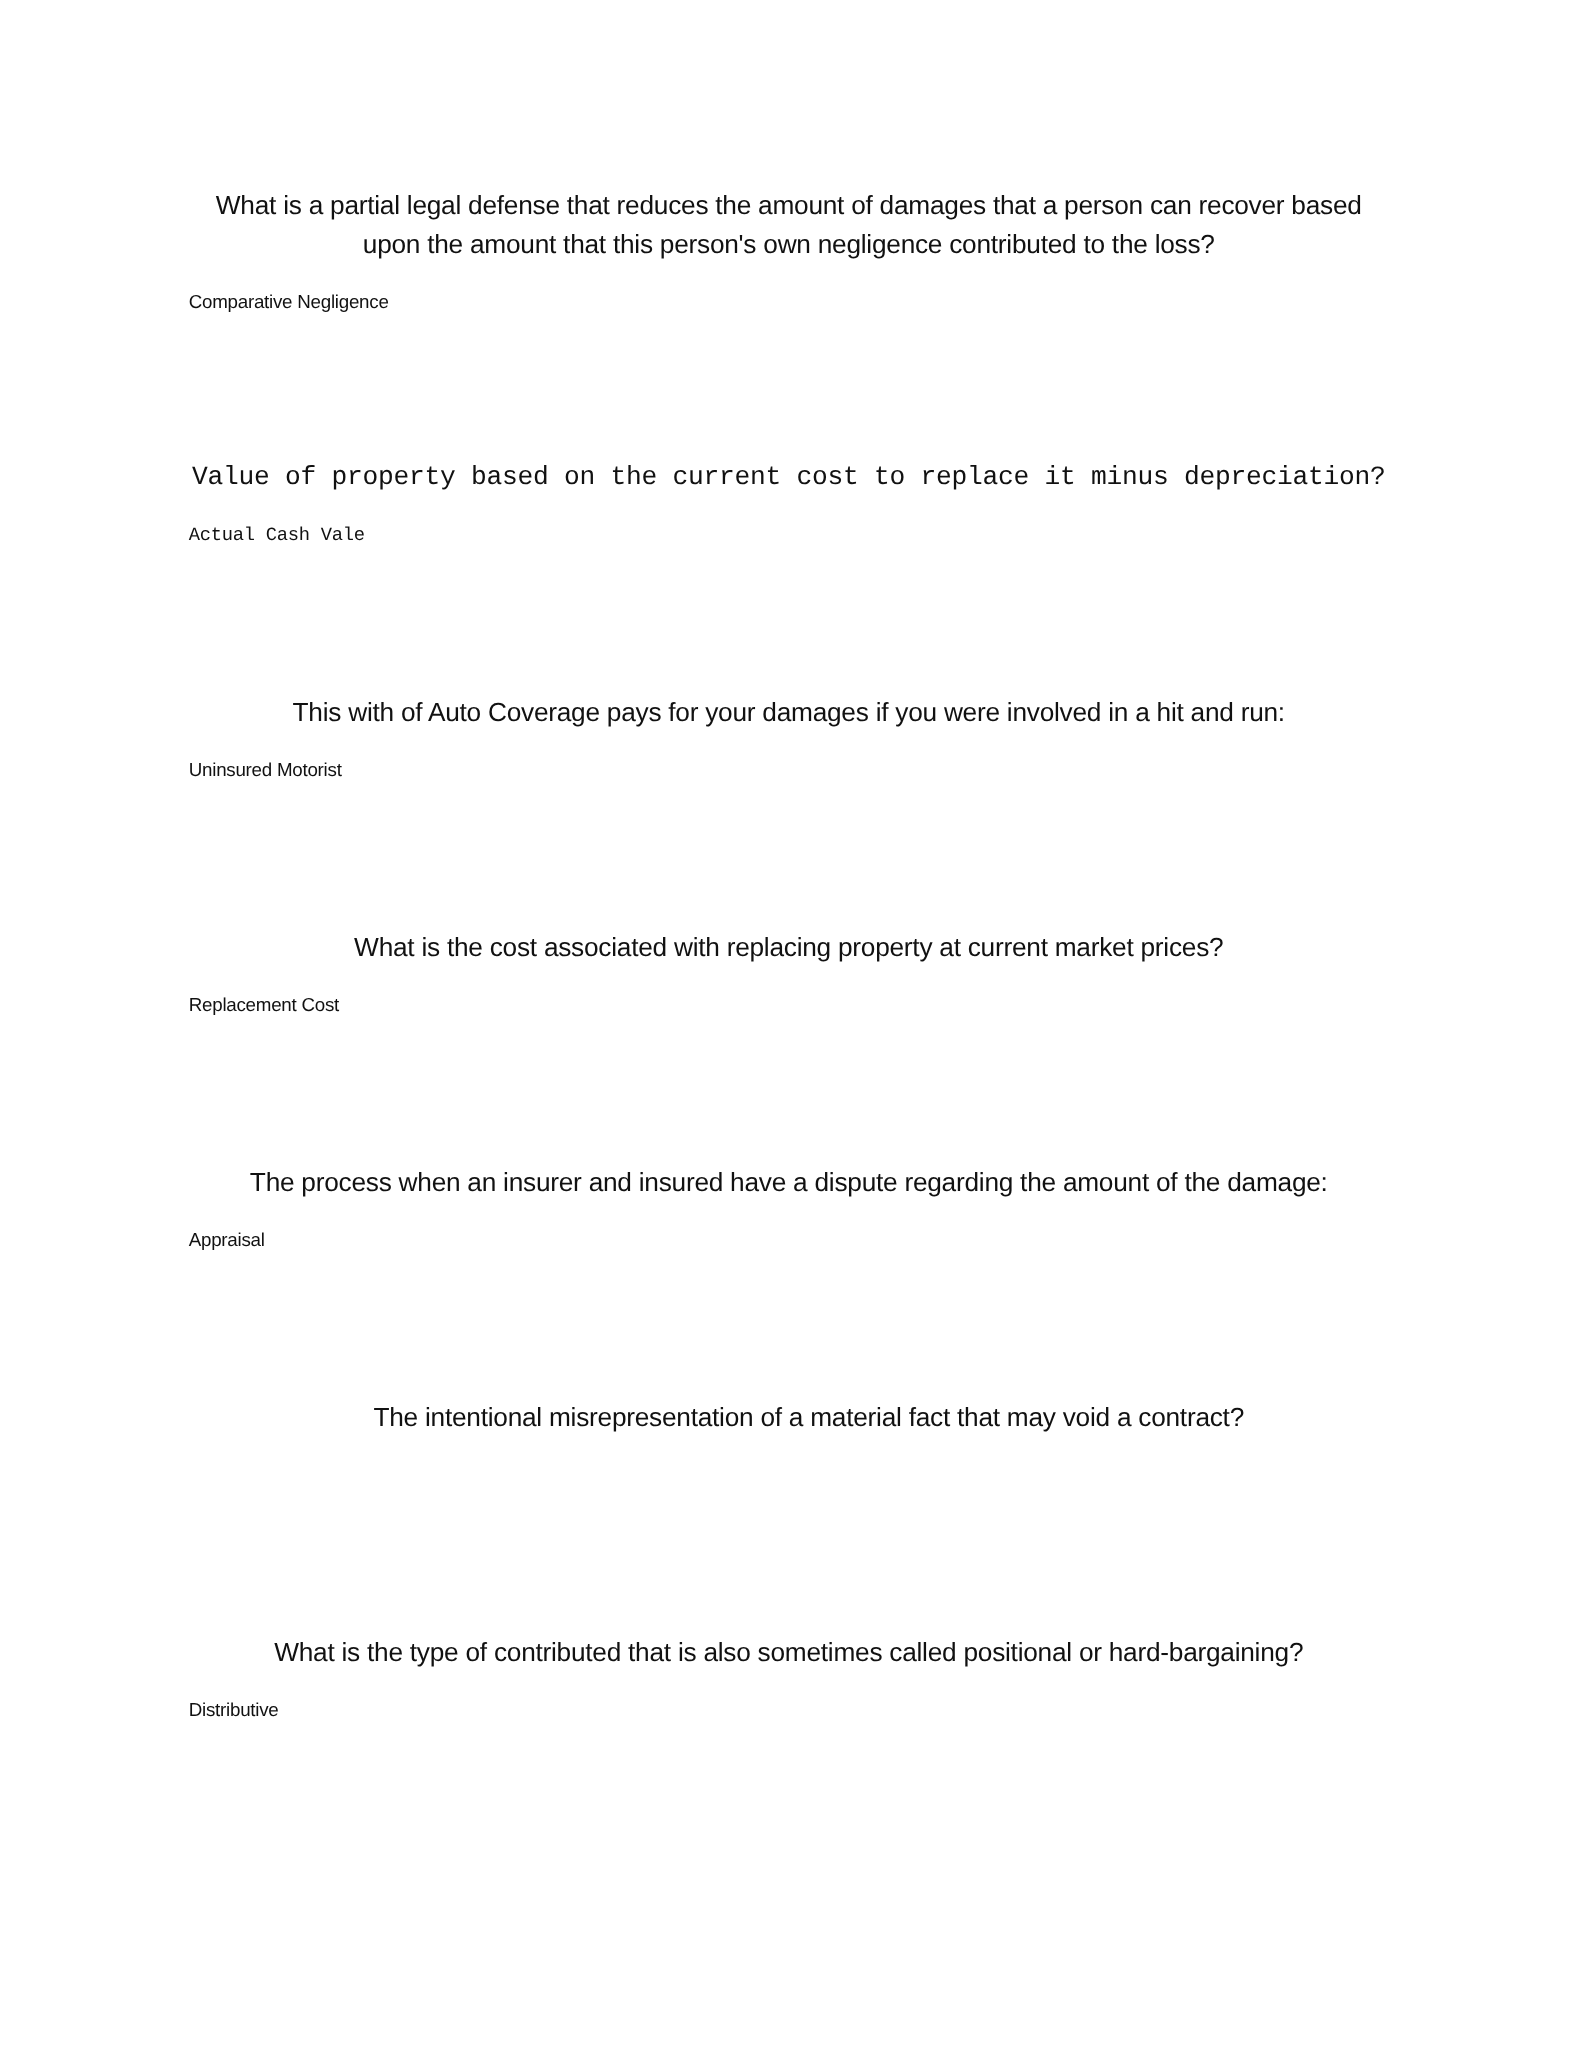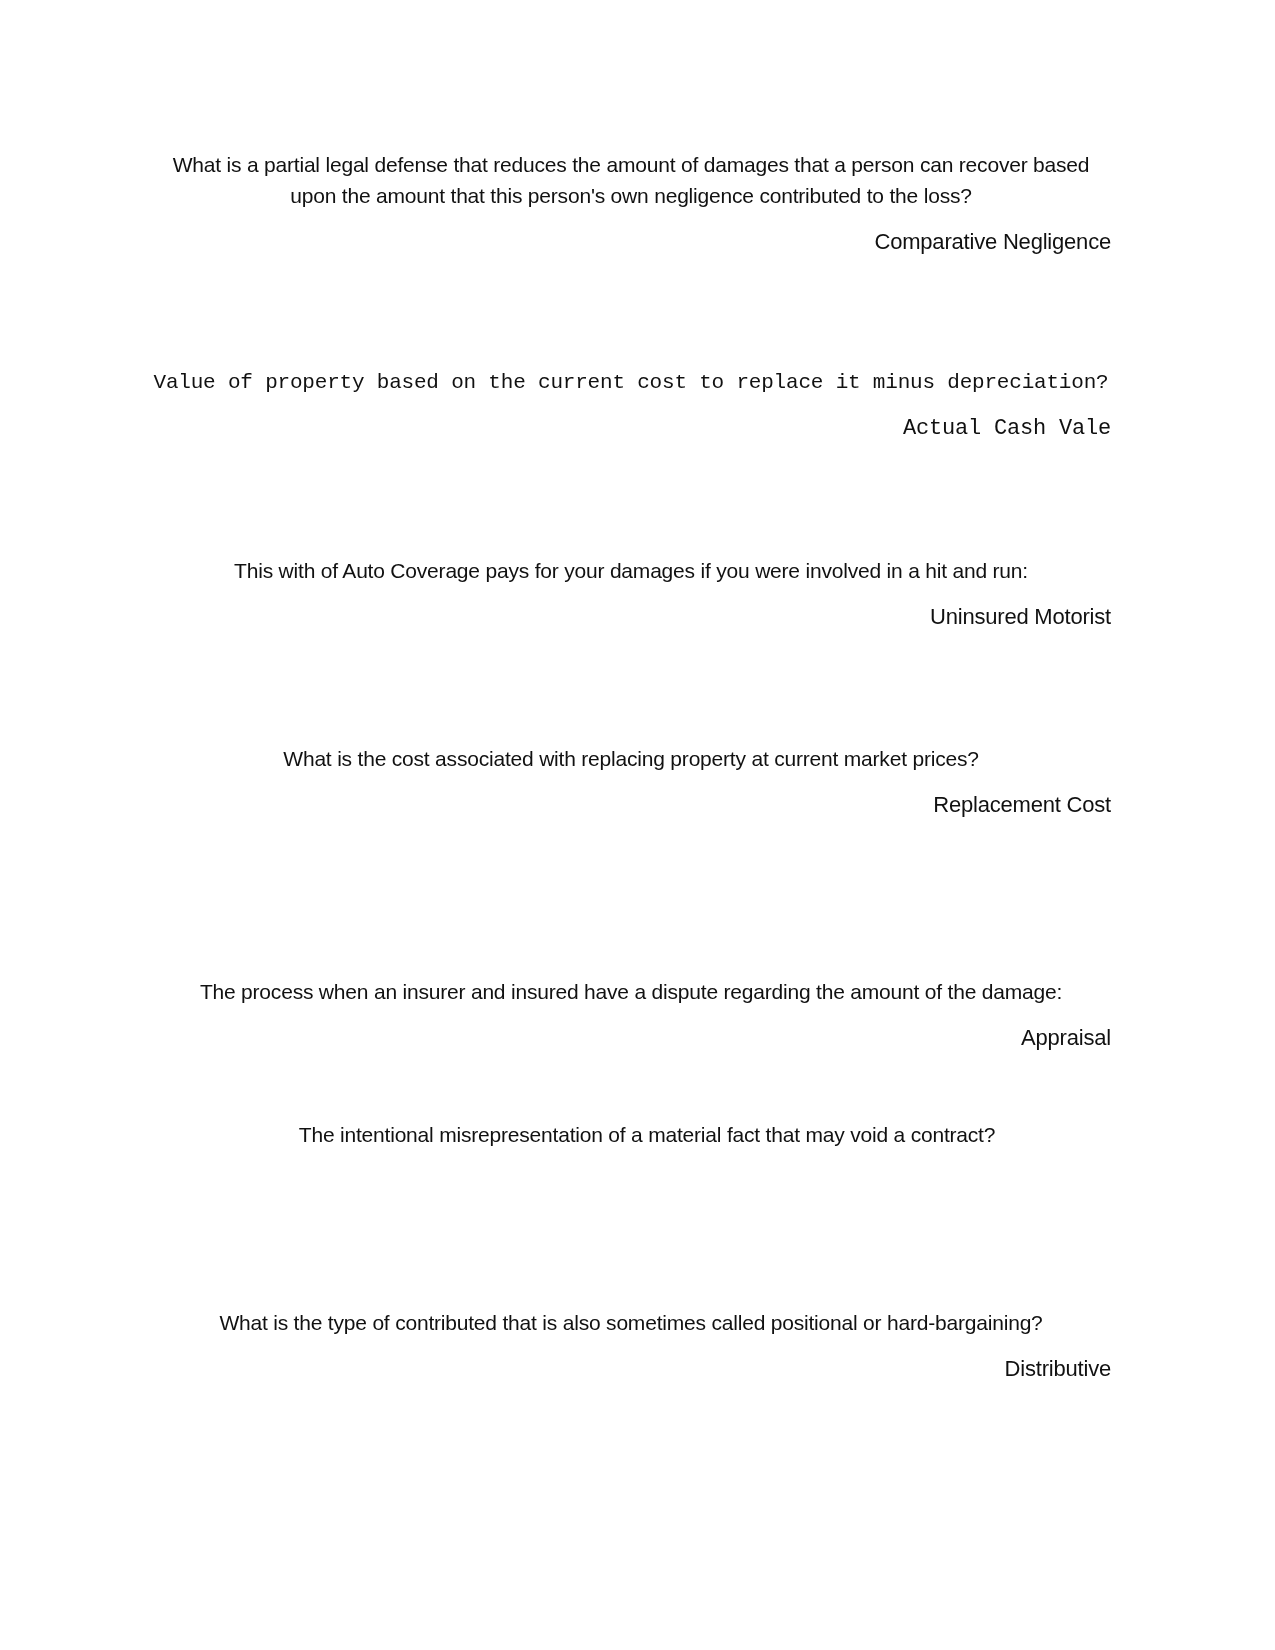--- a/index.html
+++ b/index.html
@@ -1,20 +1,20 @@
 <!DOCTYPE html>
 <html><head>
   <meta charset="utf-8">
   <style>
     html, body { margin: 0; padding: 0; background: #ffffff; }
     body { width: 1275px; height: 1650px; position: relative; overflow: hidden;
       font-family: "Liberation Sans", "DejaVu Sans", sans-serif; color: #111; }
     .qa { position: absolute; left: 151px; width: 960px; }
     .q { font-size: 21px; line-height: 31px; margin: 0; letter-spacing: -0.2px; text-align: center; }
-    .a { font-size: 22px; line-height: 31px; margin: 15px 0 0 0; letter-spacing: -0.2px; text-align: right; }
+    .a { font-size: 15px; line-height: 31px; margin: 15px 0 0 0; letter-spacing: -0.2px; }
   </style>
 </head>
 <body>
 
 <div class="qa" style="top:149px;">
   <p class="q">What is a partial legal defense that reduces the amount of damages that a person can recover based upon the amount that this person's own negligence contributed to the loss?</p>
   <p class="a">Comparative Negligence</p>
 </div>
 
 <div class="qa" style="top:367px;font-family:Liberation Mono, monospace;">
@@ -25,21 +25,21 @@
 <div class="qa" style="top:555px;">
   <p class="q">This with of Auto Coverage pays for your damages if you were involved in a hit and run:</p>
   <p class="a">Uninsured Motorist</p>
 </div>
 
 <div class="qa" style="top:743px;">
   <p class="q">What is the cost associated with replacing property at current market prices?</p>
   <p class="a">Replacement Cost</p>
 </div>
 
-<div class="qa" style="top:931px;margin-top:45px;">
+<div class="qa" style="top:931px;">
   <p class="q">The process when an insurer and insured have a dispute regarding the amount of the damage:</p>
   <p class="a">Appraisal</p>
 </div>
 
 <div class="qa" style="top:1119px;margin-left:16px;">
   <p class="q">The intentional misrepresentation of a material fact that may void a contract?</p>
 </div>
 
 <div class="qa" style="top:1307px;">
   <p class="q">What is the type of contributed that is also sometimes called positional or hard-bargaining?</p>

